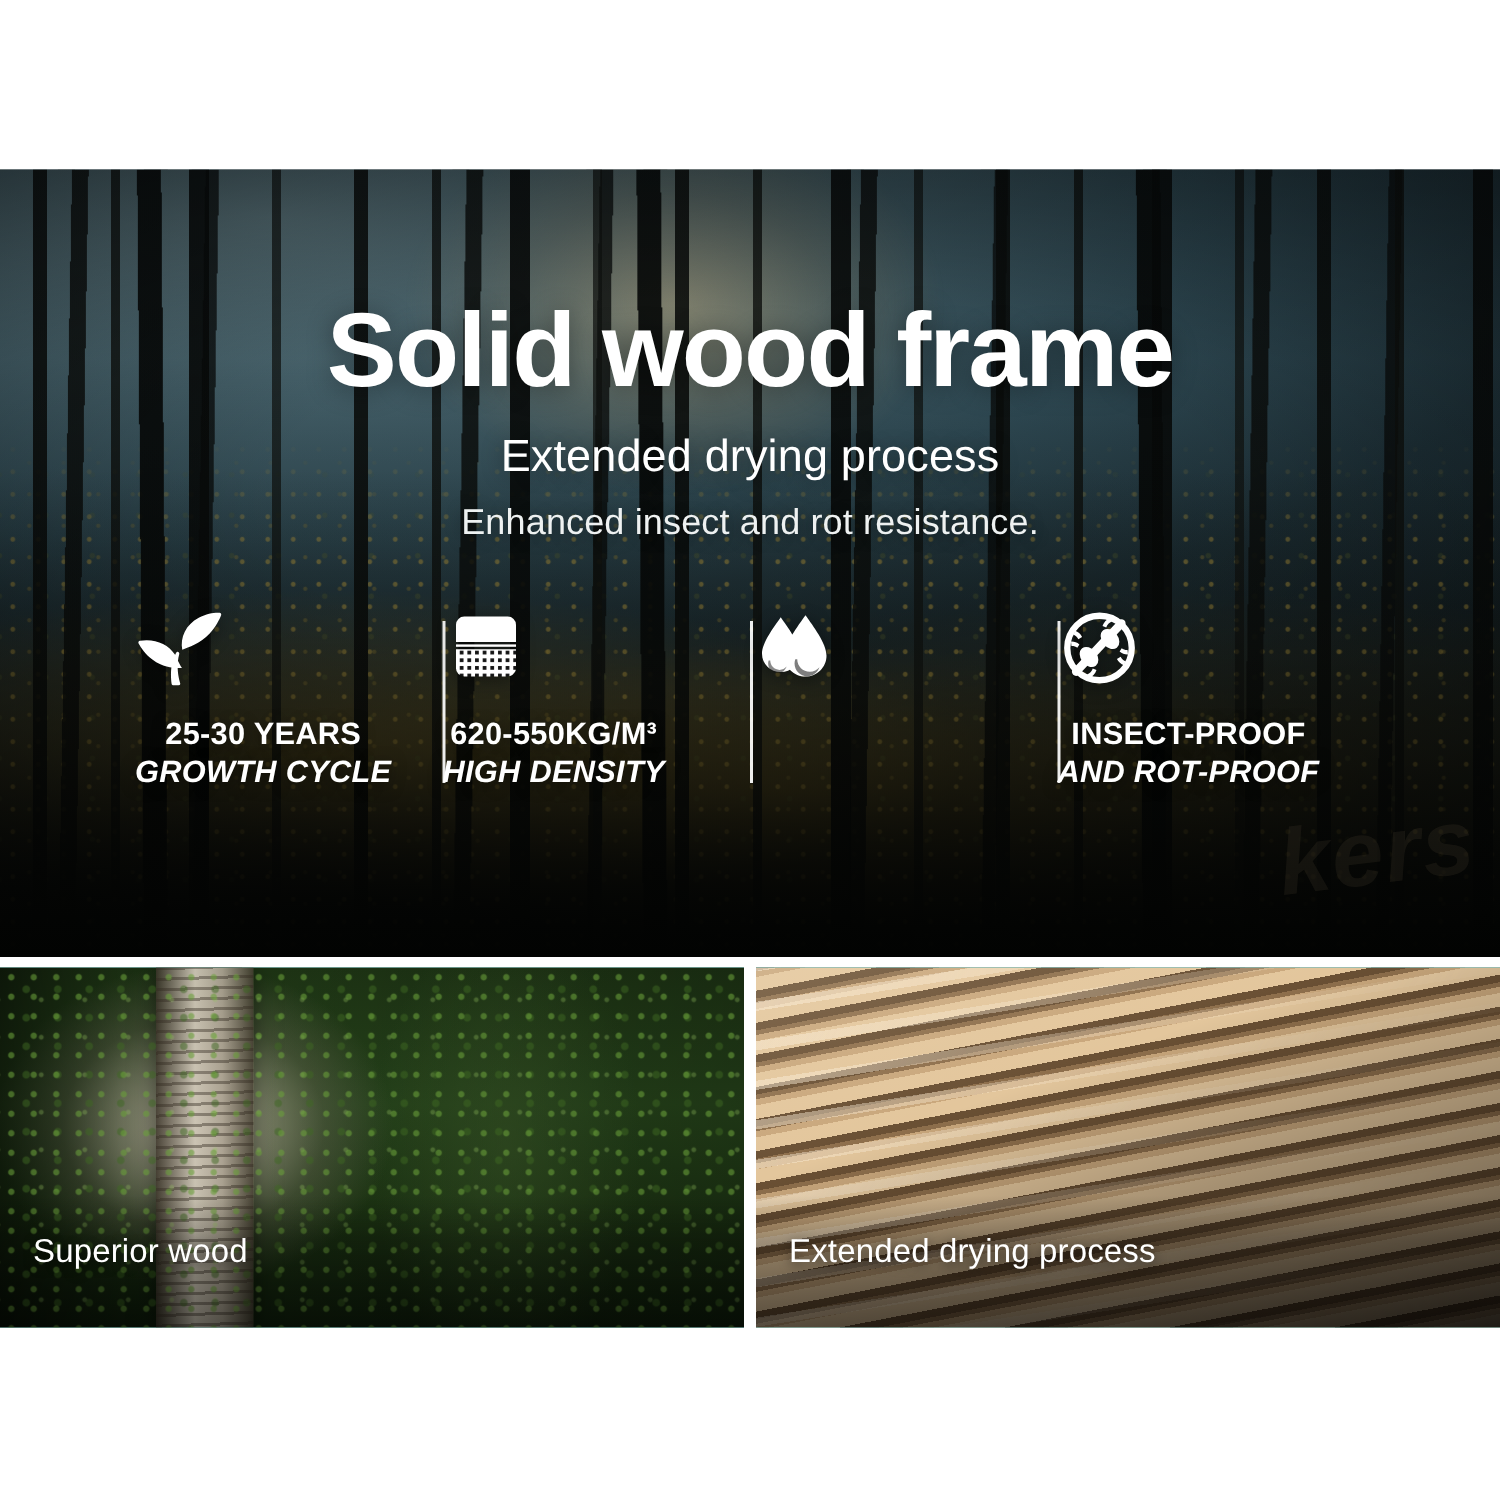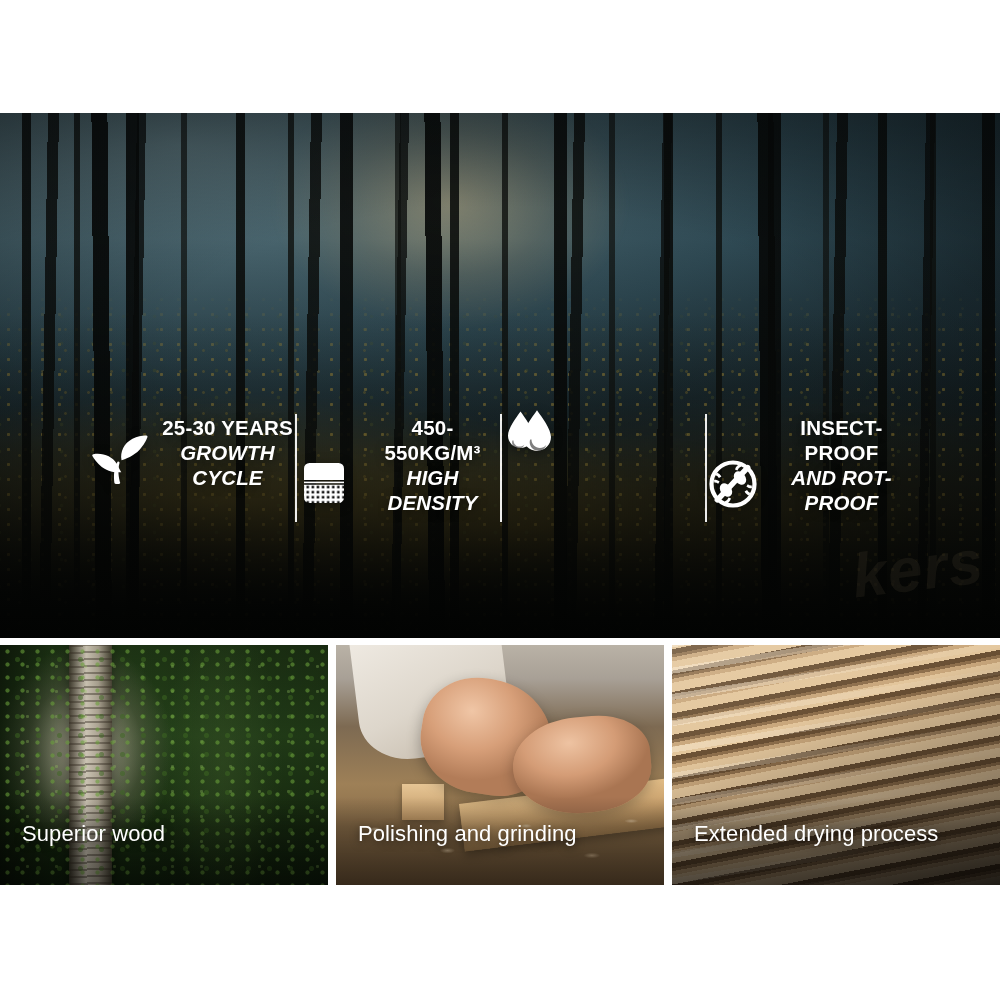--- a/index.html
+++ b/index.html
@@ -116,21 +116,21 @@
   }
 
   
   .features{
     position:absolute; left:0; top:288px; width:100%;
     display:flex; align-items:flex-start; justify-content:center;
   }
   .feature{
     position:relative;
     width:205px;
-    display:flex; flex-direction:row; align-items:flex-end;gap:12px;
+    display:flex; flex-direction:column; align-items:flex-start;
   }
   .feature + .feature::before{
     content:""; position:absolute; left:0; top:13px;
     width:2px; height:108px; background:rgba(255,255,255,.92);
   }
   .f-icon{ height:62px; display:flex; align-items:center; justify-content:center; }
   .f-icon svg{ display:block; filter:drop-shadow(0 2px 6px rgba(0,0,0,.4)); }
   .f-text{
     margin-top:14px; text-align:center; color:#fff;
     font-size:20.5px; font-weight:700; line-height:1.22;
@@ -300,20 +300,25 @@
   <section class="hero">
     <div class="hero-sky"></div>
     <div class="hero-flare"></div>
     <div class="hero-canopy"></div>
     <div class="hero-leaves"></div>
     <div class="hero-trunks"></div>
     <div class="hero-trunks2"></div>
     <div class="hero-shade"></div>
     <div class="hero-watermark">kers</div>
 
+    <div class="hero-copy">
+      <h1 class="hero-title">Solid wood frame</h1>
+      <div class="hero-sub">Extended drying process</div>
+      <div class="hero-desc">Enhanced insect and rot resistance.</div>
+    </div>
 
     <div class="features">
 
       <div class="feature">
         <div class="f-icon">
           <svg width="58" height="50" viewBox="0 0 58 50" fill="#ffffff">
             <path d="M31.5 26.2c-1.5-8.4 2.4-16.8 11-21.4 5.4-2.9 11.1-3.6 13.9-3.3.9.1 1.3.9 1 1.7-1 2.7-3.6 7.9-7.6 12.2-6.4 6.9-14.1 9.2-18.3 10.8z"></path>
             <path d="M26.6 29.4C22 22.3 13 18.6 3.3 20.2c-.9.1-1.3 1-.9 1.8 1.4 2.6 4.7 7.4 9.4 10.9 7.5 5.6 15.2 5.6 19.5 5.4-1.9-3-4.7-9-4.7-9z"></path>
             <path d="M27.8 27.6c.9-.5 2 .4 1.7 1.4-.9 3.2-1.2 6.9-1 10.5.3 5.2 1.6 8.8 1.6 8.8.3.9-.3 1.7-1.2 1.7h-3.1c-.7 0-1.3-.5-1.4-1.2-.4-3-.9-9.5.6-14.5 1-3.3 2-5.6 2.8-6.7z"></path>
           </svg>
@@ -332,21 +337,21 @@
                 <rect width="5.1" height="5.1" fill="#ffffff"></rect>
                 <rect x="1.3" y="1.3" width="2.5" height="2.5" fill="#141414"></rect>
               </pattern>
             </defs>
             <path d="M9 9.5A5.5 5.5 0 0 1 14.5 4h29A5.5 5.5 0 0 1 49 9.5V21H9V9.5z" fill="#ffffff"></path>
             <rect x="9" y="22.6" width="40" height="1.6" fill="#ffffff"></rect>
             <path d="M9 25.8h40v12.7A5.5 5.5 0 0 1 43.5 44h-29A5.5 5.5 0 0 1 9 38.5V25.8z" fill="url(#dots)"></path>
           </svg>
         </div>
         <div class="f-text">
-          <span>450-550KG/M³</span>
+          <span>620-550KG/M³</span>
           <span class="l2">HIGH DENSITY</span>
         </div>
       </div>
 
       <div class="feature">
         <div class="f-icon">
           <svg width="58" height="50" viewBox="0 0 58 50" fill="#ffffff">
             <path d="M20.5 4.5C16 11 8 21.3 8 28.8 8 35.6 13.6 41 20.5 41S33 35.6 33 28.8c0-7.5-8-17.8-12.5-24.3z"></path>
             <path d="M37 3.2C32 10.4 23 21.8 23 30.1 23 37.7 29.3 44 37 44s14-6.3 14-13.9c0-8.3-9-19.7-14-26.9z"></path>
             <path d="M31.5 32.5c0 4.6 3.8 8.4 8.4 8.4 2.6 0 4.9-1.2 6.4-3-1.1 3.4-4.3 5.9-8.1 5.9-4.7 0-8.5-3.8-8.5-8.5 0-1 .2-1.9.5-2.8h1.3z" fill="#141414" opacity=".55"></path>
@@ -387,33 +392,20 @@
     <figure class="tile">
       <div class="tile-img img-forest">
         <div class="trunk"></div>
       </div>
       <figcaption class="tile-cap">
         <span>Superior wood</span>
       </figcaption>
     </figure>
 
 
-    <figure class="tile">
-      <div class="tile-img img-hands">
-        <div class="arm"></div>
-        <div class="plank"></div>
-        <div class="block"></div>
-        <div class="hand1"></div>
-        <div class="hand2"></div>
-        <div class="shavings"></div>
-      </div>
-      <figcaption class="tile-cap">
-        <span>Polishing and grinding</span>
-      </figcaption>
-    </figure>
 
     <figure class="tile">
       <div class="tile-img img-timber">
         <div class="stack"></div>
         <div class="stack2"></div>
         <div class="shade"></div>
       </div>
       <figcaption class="tile-cap">
         <span>Extended drying process</span>
       </figcaption>

